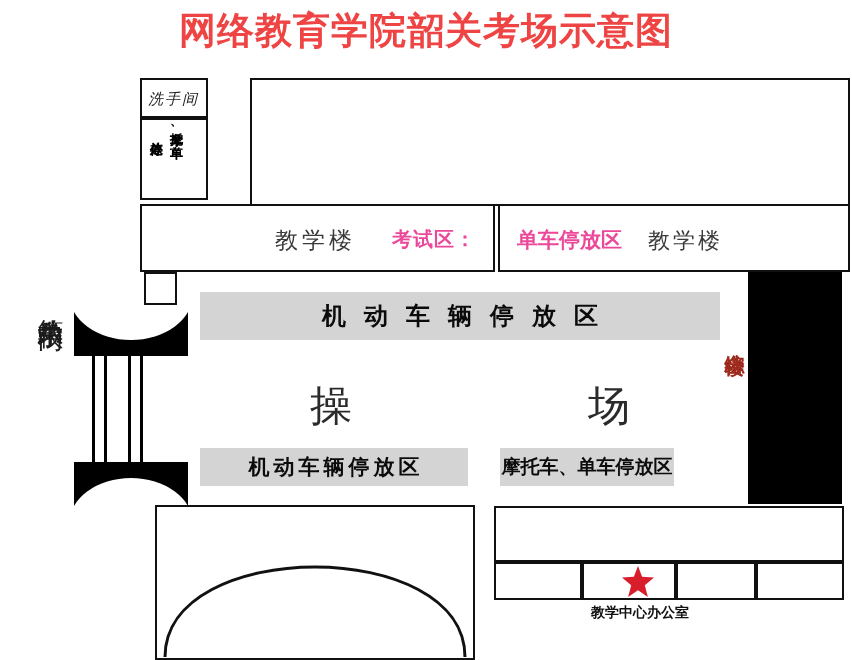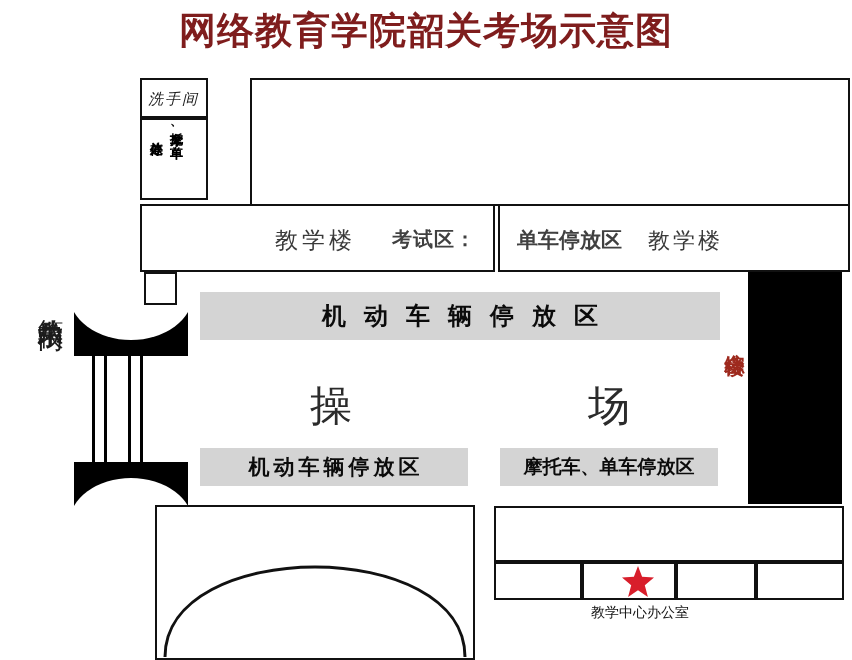--- a/index.html
+++ b/index.html
@@ -22,42 +22,42 @@
   
   #map-title {
     left: 0;
     top: 6px;
     width: 852px;
     text-align: center;
     font-family: "DejaVu Sans", "Liberation Sans", sans-serif;
     font-size: 37px;
     font-weight: bold;
     letter-spacing: 1px;
-    color: #7f1d1d;
+    color: #ef4444;
     white-space: nowrap;
   }
 
   
   .box {
     border: 2px solid #111111;
     background: #ffffff;
     box-sizing: border-box;
   }
   .solid-black {
     background: #000000;
   }
 
   
   .lbl {
     color: #3a3a3a;
     font-family: Liberation Serif, serif;
     white-space: nowrap;
   }
   .lbl-bold-sans {
-    color: #404040;
+    color: #ec4899;
     font-family: "DejaVu Sans", "Liberation Sans", sans-serif;
     font-weight: bold;
     white-space: nowrap;
   }
 
   
   .vert {
     writing-mode: vertical-rl;
     text-orientation: upright;
     white-space: nowrap;
@@ -117,21 +117,21 @@
   #complex-building-label {
     font-family: "DejaVu Serif", "Liberation Serif", serif;
     font-size: 20px;
     letter-spacing: 2px;
     font-weight: bold;
   }
 
   #office-caption {
     font-family: "DejaVu Sans", "Liberation Sans", sans-serif;
     font-size: 14px;
-    font-weight: normal;
+    font-weight: bold;
     color: #111111;
     white-space: nowrap;
   }
 
   #sportsfield-label {
     font-family: "DejaVu Serif", "Liberation Serif", serif;
     font-size: 30px;
     color: #333333;
     letter-spacing: 3px;
   }
@@ -171,21 +171,21 @@
     <span class="park-band-text" style="font-size:24px; letter-spacing:18px; padding-left:18px;">机动车辆停放区</span>
   </div>
 
   <div class="abs playground-char" style="left:310px; top:378px;">操</div>
   <div class="abs playground-char" style="left:588px; top:378px;">场</div>
 
   <div class="abs park-band" style="left:200px; top:448px; width:268px; height:38px;">
     <span class="park-band-text" style="font-size:21px; letter-spacing:4px; padding-left:4px;">机动车辆停放区</span>
   </div>
 
-  <div class="abs park-band" style="left:500px; top:448px; width:218px; height:38px;">
+  <div class="abs park-band" style="left:500px; top:448px; width:174px; height:38px;">
     <span class="park-band-text" style="font-size:19px; letter-spacing:0px;">摩托车、单车停放区</span>
   </div>
 
   <div class="abs vert school-gate-label" style="left:34px; top:298px; height:212px;">第八中学校门</div>
 
   <svg class="abs" style="left:74px; top:308px;" width="114" height="48" viewBox="0 0 114 48">
     <path d="M0,0 L114,0 L114,48 L0,48 Z" fill="#000000"></path>
     <path d="M0,-14 A62,46 0 0 0 114,-14 L114,-20 L0,-20 Z" fill="#ffffff"></path>
     <ellipse cx="57" cy="-14" rx="62" ry="46" fill="#ffffff"></ellipse>
   </svg>

